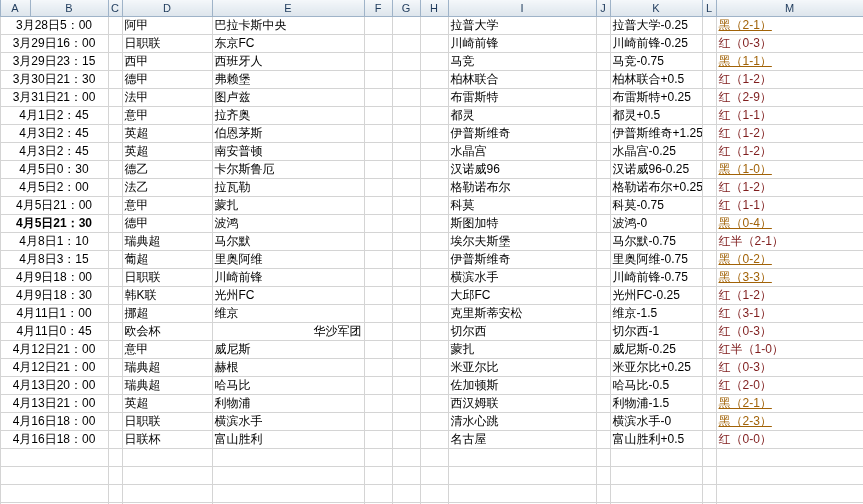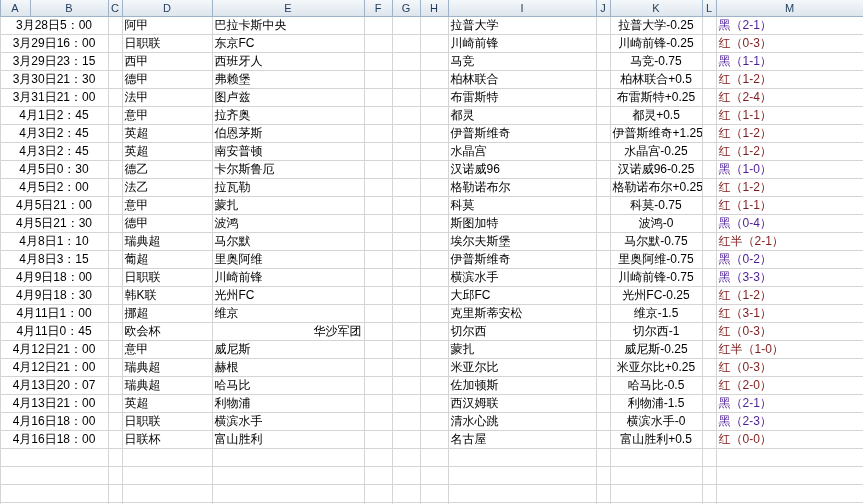--- a/index.html
+++ b/index.html
@@ -63,27 +63,27 @@
   .c-a { width: 30px; }
   .c-b { width: 78px; }
   .c-c { width: 14px; }
   .c-d { width: 90px; }
   .c-e { width: 152px; }
   .c-f { width: 28px; }
   .c-g { width: 28px; }
   .c-h { width: 28px; }
   .c-i { width: 148px; }
   .c-j { width: 14px; }
-  .c-k { width: 92px; text-align: center; }
+  .c-k { width: 92px; }
   .c-l { width: 14px; }
   .c-m { width: 147px; }
 
   td.num { text-align: center; }
   td.red { color: #7f1d1d; }
-  td.black { color: #4c1d95; }
+  td.black { color: #a16207; text-decoration: underline; }
   
 </style>
 </head>
 <body>
 
 <div id="sheet">
   <table class="grid">
     <tbody>
         <tr class="colhead">
       <th class="corner"></th>
@@ -169,21 +169,21 @@
           <td class="c-c"></td>
           <td class="c-d">法甲</td>
           <td class="c-e" style="border-right: 1px solid rgb(212, 212, 212);">图卢兹</td>
           <td class="c-f"></td>
           <td class="c-g"></td>
           <td class="c-h"></td>
           <td class="c-i">布雷斯特</td>
           <td class="c-j"></td>
           <td class="c-k">布雷斯特+0.25</td>
           <td class="c-l"></td>
-          <td class="c-m red">红（2-4）</td>
+          <td class="c-m red">红（2-9）</td>
         </tr>
         <tr>
           <td class="rowhead">327</td>
           <td class="c-a num" colspan="2" style="width: 108px; border-right: 1px solid rgb(212, 212, 212);">4月1日2：45</td>
           <td class="c-c"></td>
           <td class="c-d">意甲</td>
           <td class="c-e" style="border-right: 1px solid rgb(212, 212, 212);">拉齐奥</td>
           <td class="c-f"></td>
           <td class="c-g"></td>
           <td class="c-h"></td>
@@ -263,21 +263,21 @@
           <td class="c-g"></td>
           <td class="c-h"></td>
           <td class="c-i">科莫</td>
           <td class="c-j"></td>
           <td class="c-k">科莫-0.75</td>
           <td class="c-l"></td>
           <td class="c-m red">红（1-1）</td>
         </tr>
         <tr>
           <td class="rowhead">333</td>
-          <td class="c-a num" colspan="2" style="width: 108px; border-right: 1px solid rgb(212, 212, 212);">4月5日21：30</td>
+          <td class="c-a num" colspan="2" style="width: 108px; border-right: 1px solid rgb(212, 212, 212); font-weight: bold;">4月5日21：30</td>
           <td class="c-c"></td>
           <td class="c-d">德甲</td>
           <td class="c-e" style="border-right: 1px solid rgb(212, 212, 212);">波鸿</td>
           <td class="c-f"></td>
           <td class="c-g"></td>
           <td class="c-h"></td>
           <td class="c-i">斯图加特</td>
           <td class="c-j"></td>
           <td class="c-k">波鸿-0</td>
           <td class="c-l"></td>
@@ -398,21 +398,21 @@
           <td class="c-g"></td>
           <td class="c-h"></td>
           <td class="c-i">米亚尔比</td>
           <td class="c-j"></td>
           <td class="c-k">米亚尔比+0.25</td>
           <td class="c-l"></td>
           <td class="c-m red">红（0-3）</td>
         </tr>
         <tr>
           <td class="rowhead">342</td>
-          <td class="c-a num" colspan="2" style="width: 108px; border-right: 1px solid rgb(212, 212, 212);">4月13日20：07</td>
+          <td class="c-a num" colspan="2" style="width: 108px; border-right: 1px solid rgb(212, 212, 212);">4月13日20：00</td>
           <td class="c-c"></td>
           <td class="c-d">瑞典超</td>
           <td class="c-e" style="border-right: 1px solid rgb(212, 212, 212);">哈马比</td>
           <td class="c-f"></td>
           <td class="c-g"></td>
           <td class="c-h"></td>
           <td class="c-i">佐加顿斯</td>
           <td class="c-j"></td>
           <td class="c-k">哈马比-0.5</td>
           <td class="c-l"></td>

